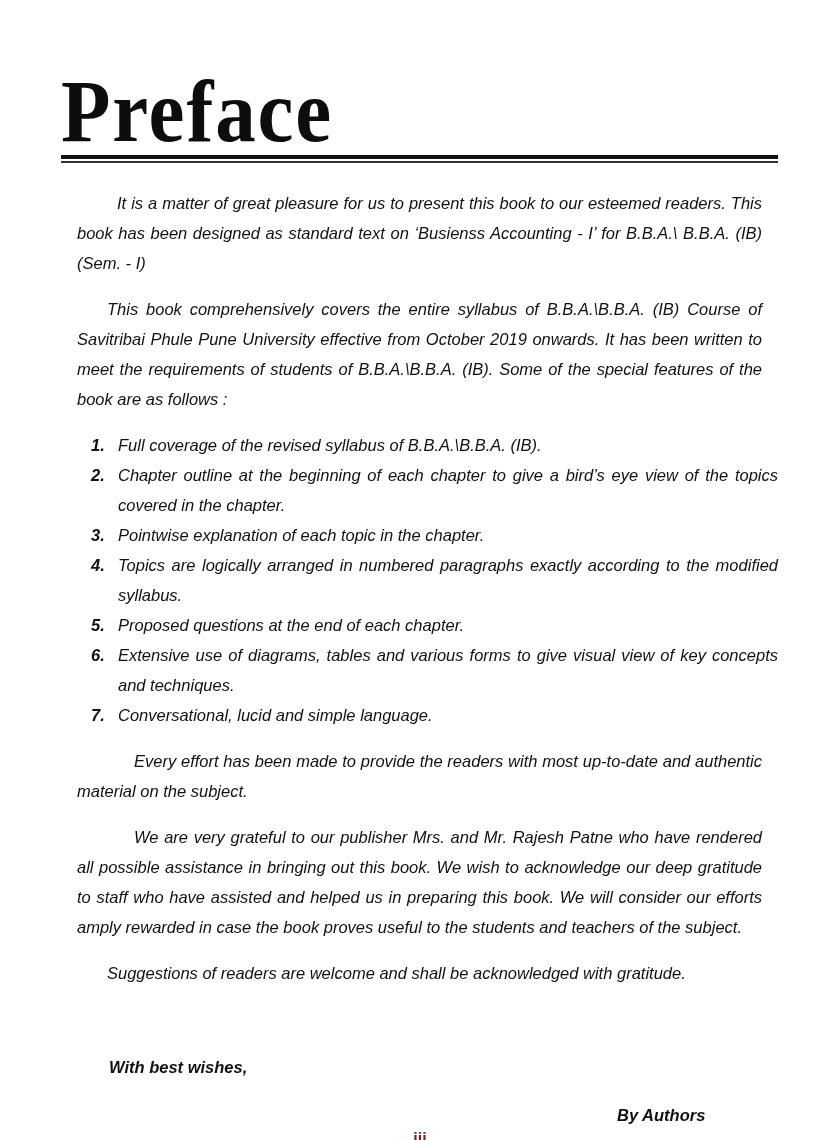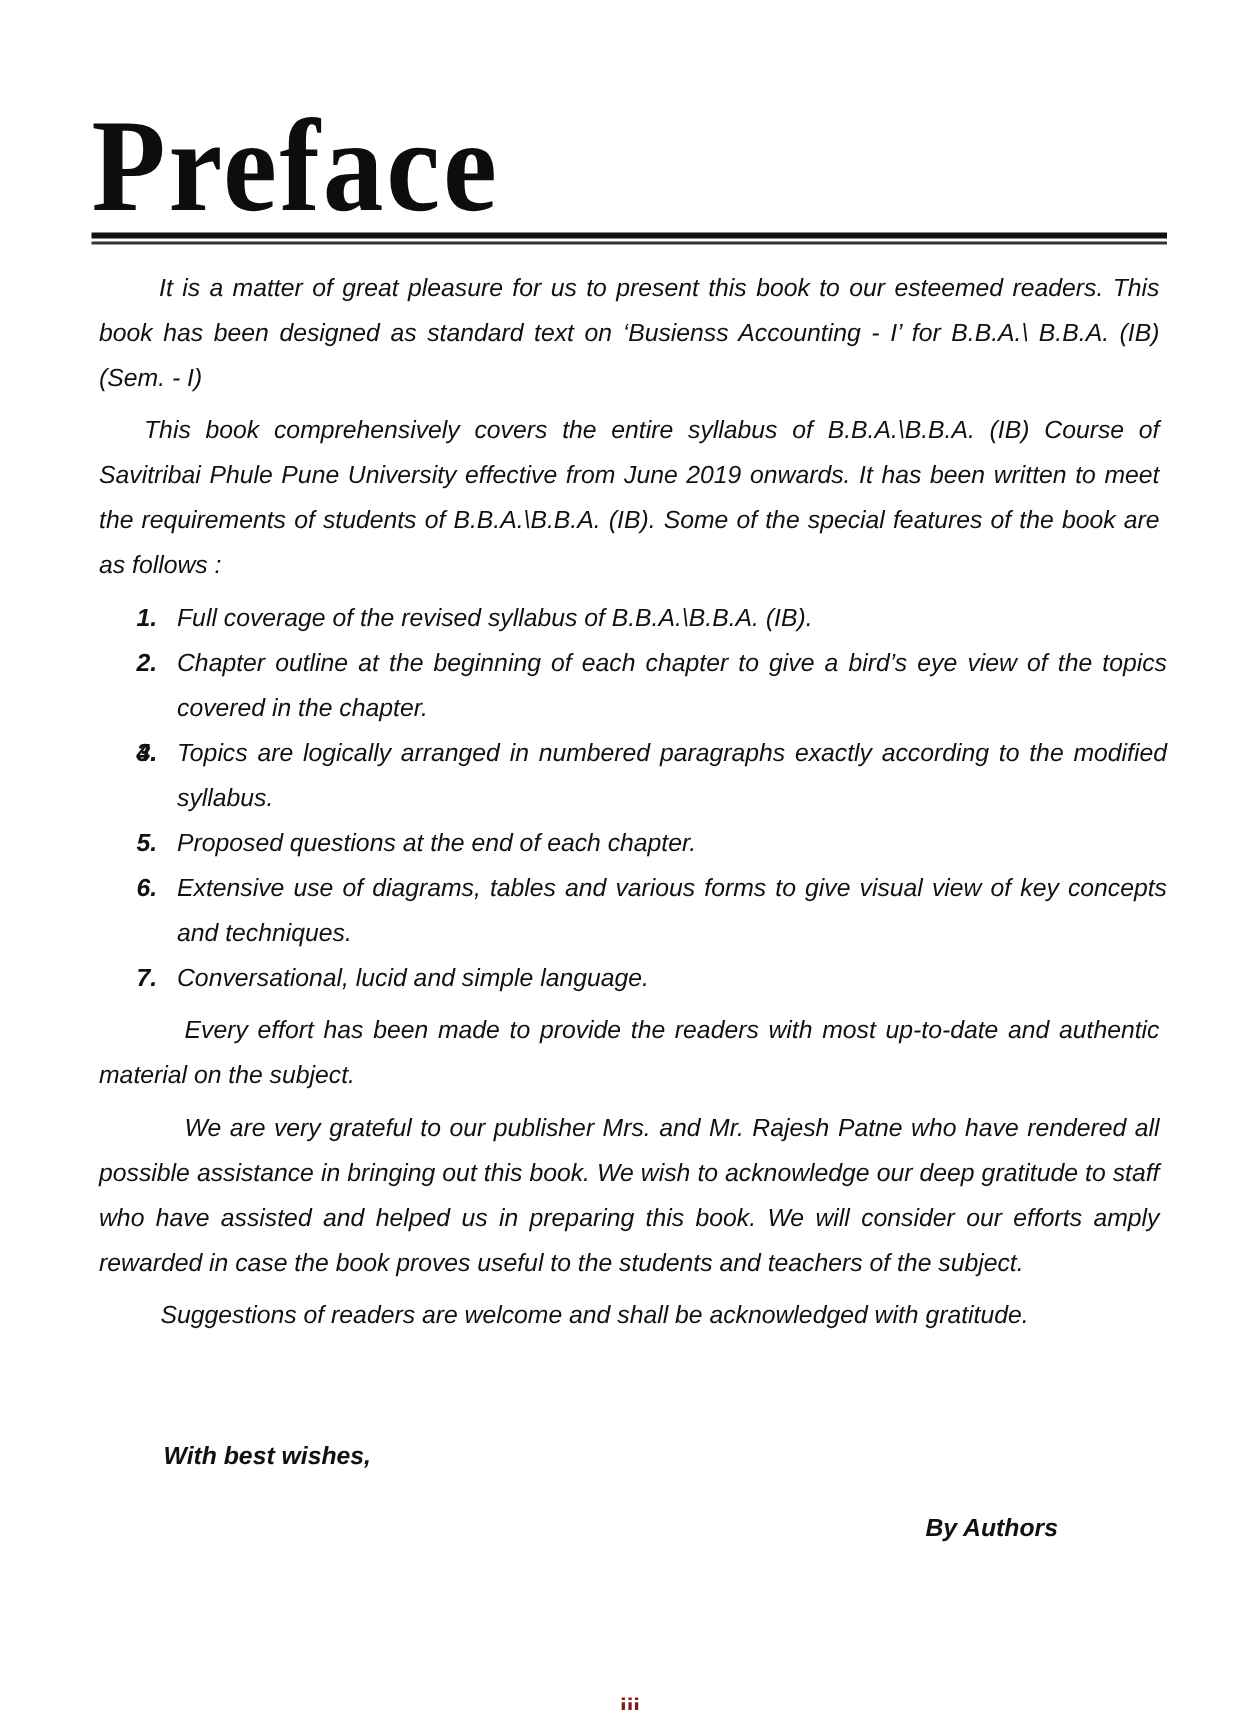--- a/index.html
+++ b/index.html
@@ -52,21 +52,21 @@
       left: 61px;
       width: 717px;
       top: 172px;
       font-family: "Liberation Sans", "DejaVu Sans", sans-serif;
       font-style: italic;
       font-size: 16.5px;
       line-height: 30px;
       color: #111111;
     }
     .para {
-      margin: 5px;
+      margin: 16px;
       text-align: justify;
     }
     .para.ind-med { text-indent: 30px; }
     .para.ind-large { text-indent: 57px; }
     .para.first { text-indent: 40px; }
     ol.features {
       list-style: none;
       margin: 0;
       padding: 0;
     }
@@ -117,33 +117,34 @@
 
 <h1 class="page-title">Preface</h1>
 
 <div class="rule">
   <div class="thick"></div>
   <div class="thin"></div>
 </div>
 
 <div class="body-text">
   <p class="para first">It is a matter of great pleasure for us to present this book to our esteemed readers. This book has been designed as standard text on ‘Busienss Accounting - I’ for B.B.A.\ B.B.A. (IB) (Sem. - I)</p>
-  <p class="para ind-med">This book comprehensively covers the entire syllabus of B.B.A.\B.B.A. (IB) Course of Savitribai Phule Pune University effective from June 2019 onwards. It has been written to meet the requirements of students of B.B.A.\B.B.A. (IB). Some of the special features of the book are as follows :</p>
+  <p class="para ind-med">This book comprehensively covers the entire syllabus of B.B.A.\B.B.A. (IB) Course of Savitribai Phule Pune University effective from October 2019 onwards. It has been written to meet the requirements of students of B.B.A.\B.B.A. (IB). Some of the special features of the book are as follows :</p>
 
   <ol class="features">
     <li>
       <span class="num">1.</span>
       <span>Full coverage of the revised syllabus of B.B.A.\B.B.A. (IB).</span>
     </li>
     <li>
       <span class="num">2.</span>
       <span>Chapter outline at the beginning of each chapter to give a bird’s eye view of the topics covered in the chapter.</span>
     </li>
     <li>
       <span class="num">3.</span>
+      <span>Pointwise explanation of each topic in the chapter.</span>
     </li>
     <li>
       <span class="num">4.</span>
       <span>Topics are logically arranged in numbered paragraphs exactly according to the modified syllabus.</span>
     </li>
     <li>
       <span class="num">5.</span>
       <span>Proposed questions at the end of each chapter.</span>
     </li>
     <li>

